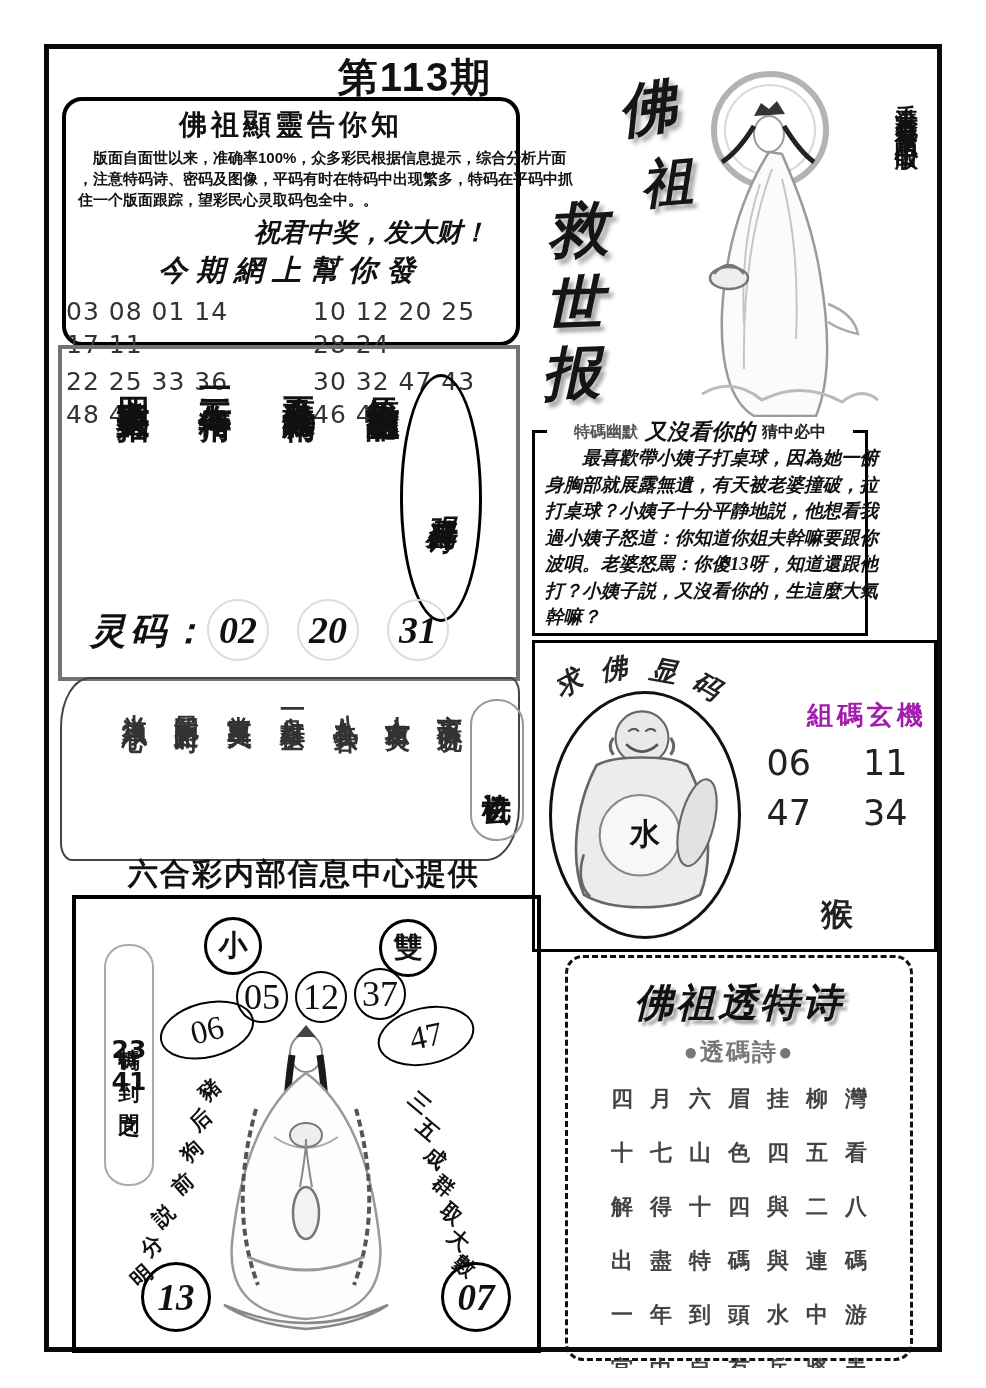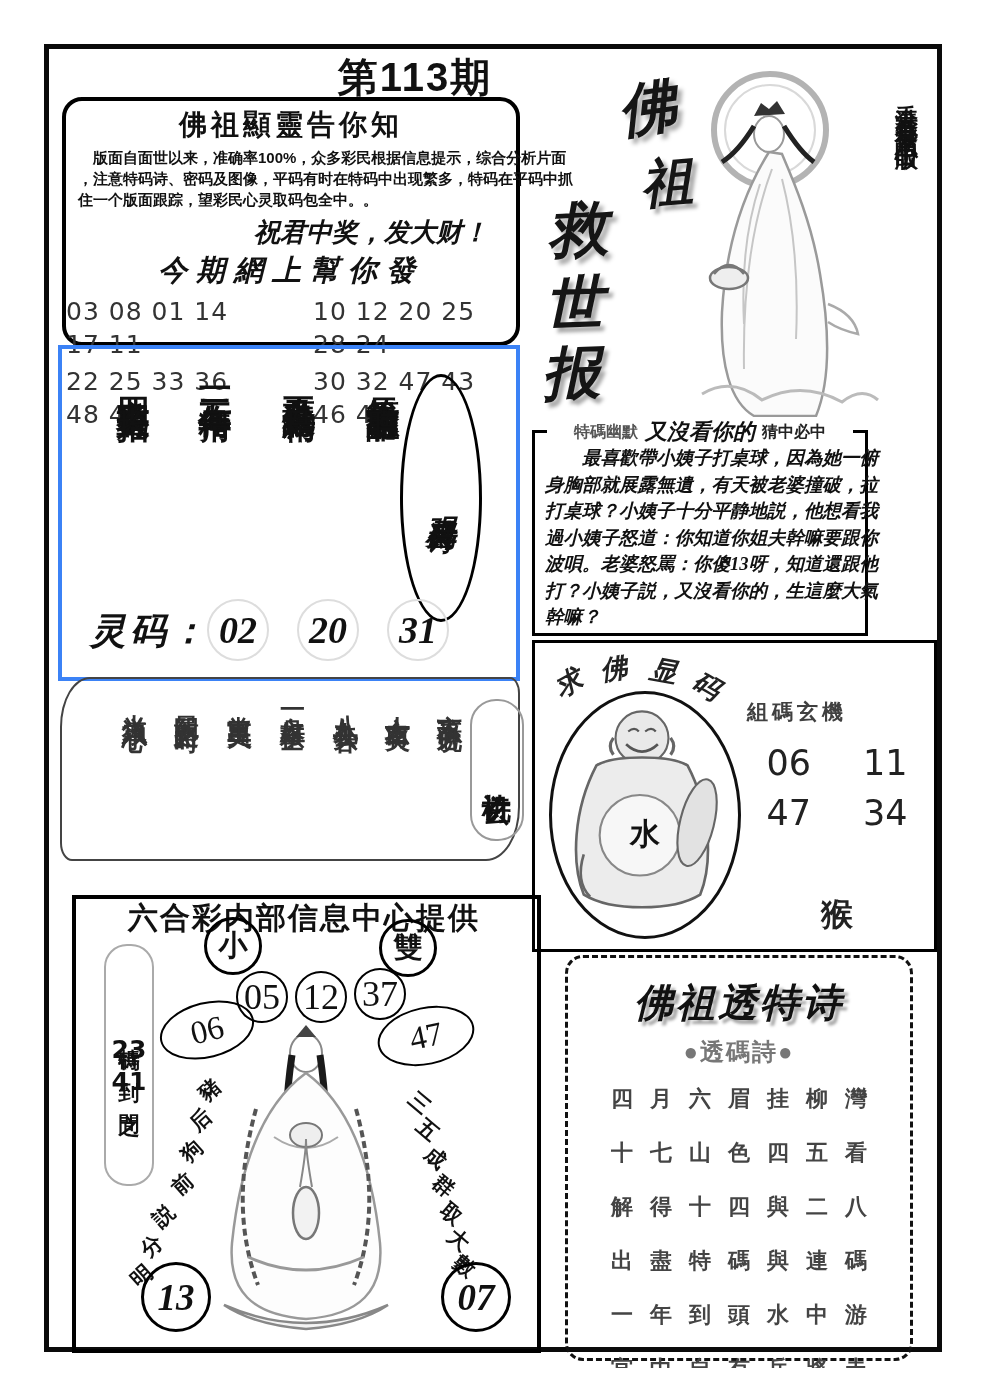--- a/index.html
+++ b/index.html
@@ -17,21 +17,21 @@
   .b1-title{margin-top:5px;text-align:center;font-size:28px;font-weight:800;
             font-family:"Liberation Sans", sans-serif;letter-spacing:4px;}
   .b1-para{margin:3px 8px 0 12px;font-size:15px;line-height:21px;font-weight:700;
            font-family:"Liberation Sans", sans-serif;white-space:nowrap;}
   .b1-wish{margin-top:5px;padding-right:28px;text-align:right;font-size:26px;font-weight:800;font-style:italic;}
   .b1-net{margin-top:1px;text-align:center;font-size:29px;font-weight:800;letter-spacing:9px;font-style:italic;}
   .b1-nums{margin-top:4px;display:flex;justify-content:center;gap:44px;
            font-family:"DejaVu Sans", sans-serif;font-size:25px;color:#333;line-height:33px;letter-spacing:1px;}
 
   
-  .box2{left:58px;top:345px;width:454px;height:328px;border:4px solid #3b82f6;}
+  .box2{left:58px;top:345px;width:454px;height:328px;border:4px solid #737373;}
   .vcol{position:absolute;writing-mode:vertical-rl;text-orientation:upright;
         font-size:33px;font-weight:700;letter-spacing:2px;}
   .b2c0{left:48px;top:22px;} .b2c1{left:130px;top:22px;} .b2c2{left:214px;top:22px;} .b2c3{left:298px;top:22px;}
   .b2-oval{left:338px;top:25px;width:76px;height:242px;border:3px solid #000;border-radius:50%;
            display:flex;align-items:center;justify-content:center;}
   .b2-oval span{writing-mode:vertical-rl;text-orientation:upright;font-size:29px;font-weight:800;
                 font-style:italic;letter-spacing:2px;}
   .lm-label{left:28px;top:258px;font-size:36px;font-weight:800;font-style:italic;letter-spacing:4px;}
   .lm-circle{width:58px;height:58px;border:2px solid #ddd;border-radius:50%;
              display:flex;align-items:center;justify-content:center;
@@ -43,21 +43,21 @@
           border-radius:30px 10px 34px 12px / 50px 16px 54px 18px;}
   .xj-col{position:absolute;writing-mode:vertical-rl;text-orientation:upright;
           font-size:25px;color:#333;letter-spacing:3px;top:16px;font-weight:600;}
   .xjc0{left:56px;} .xjc1{left:108px;} .xjc2{left:161px;} .xjc3{left:214px;}
   .xjc4{left:267px;} .xjc5{left:319px;} .xjc6{left:371px;}
   .xj-label{position:absolute;left:408px;top:20px;width:50px;height:138px;border:2px solid #999;
             border-radius:26px;display:flex;align-items:center;justify-content:center;}
   .xj-label span{writing-mode:vertical-rl;text-orientation:upright;font-size:29px;font-weight:900;}
 
   
-  .provide{left:75px;top:854px;width:458px;text-align:center;font-size:30px;font-weight:800;letter-spacing:2px;margin-top:44px;}
+  .provide{left:75px;top:854px;width:458px;text-align:center;font-size:30px;font-weight:800;letter-spacing:2px;}
   .box3{left:72px;top:895px;width:461px;height:450px;border:4px solid #000;}
   .pill{left:28px;top:45px;width:46px;height:238px;border:2px solid #aaa;border-radius:23px;
         display:flex;flex-direction:column;align-items:center;justify-content:center;gap:1px;}
   .pill .hz{writing-mode:vertical-rl;text-orientation:upright;font-size:21px;font-weight:600;letter-spacing:1px;}
   .pill .num{font-family:"DejaVu Sans", sans-serif;font-size:25px;font-weight:800;}
   .rnd{border-radius:50%;display:flex;align-items:center;justify-content:center;}
   .c-small{left:128px;top:18px;width:52px;height:52px;border:3px solid #000;font-size:29px;font-weight:800;}
   .c-double{left:303px;top:20px;width:52px;height:52px;border:3px solid #000;font-size:29px;font-weight:800;}
   .c-num{width:48px;height:48px;border:2.5px solid #000;font-size:36px;}
   .cn0{left:160px;top:72px;} .cn1{left:219px;top:72px;} .cn2{left:278px;top:69px;}
@@ -107,22 +107,22 @@
   .bbox{left:532px;top:640px;width:399px;height:306px;border:3px solid #000;}
   .arc{left:10px;top:6px;width:210px;height:70px;}
   .arc span{position:absolute;font-size:27px;font-weight:800;font-style:italic;color:#222;}
   .arc span:nth-child(1){left:10px;top:16px;transform:rotate(-28deg);}
   .arc span:nth-child(2){left:55px;top:2px;transform:rotate(-8deg);}
   .arc span:nth-child(3){left:105px;top:4px;transform:rotate(10deg);}
   .arc span:nth-child(4){left:148px;top:19px;transform:rotate(30deg);}
   .b-ellipse{left:14px;top:48px;width:186px;height:242px;border:3px solid #111;border-radius:50%;overflow:hidden;}
   .belly-char{position:absolute;left:78px;top:120px;font-size:30px;font-weight:800;}
   .code438{position:absolute;left:0;right:0;bottom:12px;text-align:center;font-size:24px;font-weight:600;color:#222;}
-  .group-title{left:212px;top:55px;width:180px;text-align:left;font-size:21px;font-weight:900;
-               color:#404040;letter-spacing:4px;}
+  .group-title{left:212px;top:55px;width:180px;text-align:right;font-size:26px;font-weight:900;
+               color:#a21caf;letter-spacing:4px;}
   .gnum-row{left:212px;width:180px;display:flex;justify-content:center;gap:52px;
             font-family:"DejaVu Sans", sans-serif;font-size:35px;color:#222;}
   .gn0{top:100px;} .gn1{top:150px;}
   .kill-title{left:212px;top:208px;width:180px;text-align:center;font-size:29px;font-weight:900;
               color:#aaa;letter-spacing:3px;}
   .zodiac{left:212px;top:250px;width:180px;text-align:center;font-size:32px;font-weight:800;color:#222;}
 
   
   .toute{left:565px;top:955px;width:342px;height:400px;border:3.5px dashed #111;border-radius:18px;}
   .t-title{margin-top:18px;text-align:center;font-size:39px;font-weight:900;letter-spacing:3px;

